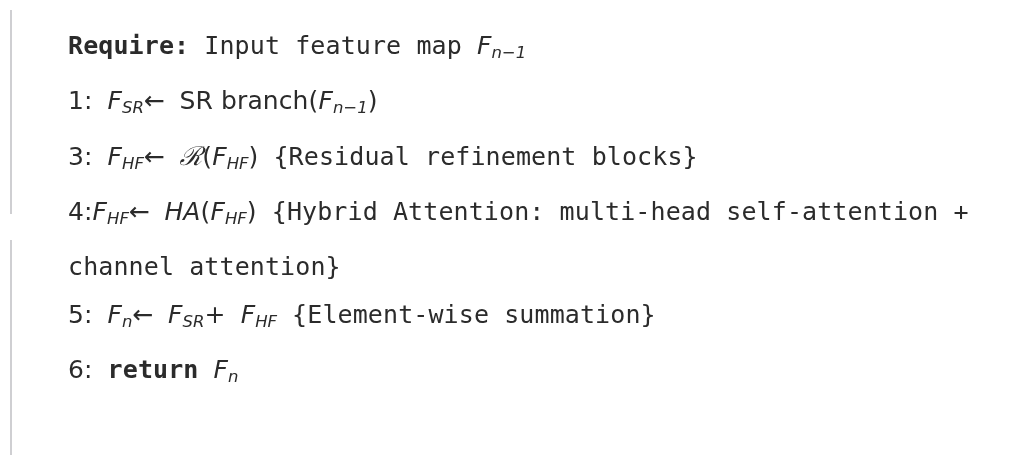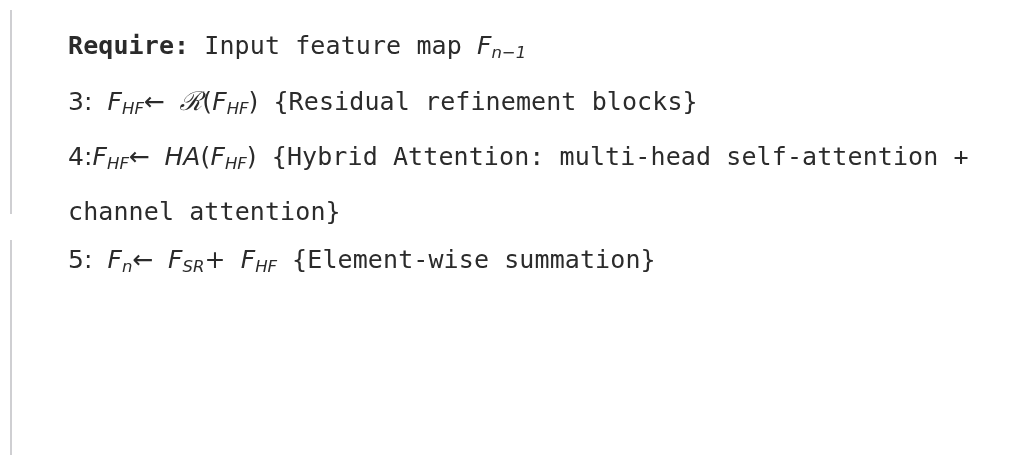--- a/index.html
+++ b/index.html
@@ -110,23 +110,25 @@
 
 <div id="algorithm-block">
 
   <div class="rule top"></div>
   <div class="rule bottom"></div>
 
   <div class="lines">
 
     <div class="alg-line"><span class="kw">Require:</span><span class="sp"> </span><span class="mono">Input feature map</span><span class="sp"> </span><span class="var"><span>F</span><sub>n−1</sub></span></div>
 
+    <div class="alg-line"><span class="num">1</span><span class="num">:</span><span class="sp"> </span><span class="var"><span>F</span><sub>SR</sub></span><span class="arrow">←</span><span class="sp"> </span><span class="sans">SR branch</span><span class="paren">(</span><span class="var"><span>F</span><sub>n−1</sub></span><span class="paren">)</span></div>
 
 
     <div class="alg-line"><span class="num">3</span><span class="num">:</span><span class="sp"> </span><span class="var"><span>F</span><sub>HF</sub></span><span class="arrow">←</span><span class="sp"> </span><span class="cal">ℛ</span><span class="paren">(</span><span class="var"><span>F</span><sub>HF</sub></span><span class="paren">)</span><span class="sp"> </span><span class="mono">{Residual refinement blocks}</span></div>
 
     <div class="alg-line"><span class="num">4</span><span class="num">:</span><span class="var"><span>F</span><sub>HF</sub></span><span class="arrow">←</span><span class="sp"> </span><span class="var">HA</span><span class="paren">(</span><span class="var"><span>F</span><sub>HF</sub></span><span class="paren">)</span><span class="sp">&nbsp;</span><span class="mono">{Hybrid Attention: multi-head self-attention + channel attention}</span></div>
 
     <div class="alg-line"><span class="num">5</span><span class="num">:</span><span class="sp"> </span><span class="var"><span>F</span><sub>n</sub></span><span class="arrow">←</span><span class="sp"> </span><span class="var"><span>F</span><sub>SR</sub></span><span class="op">+</span><span class="sp"> </span><span class="var"><span>F</span><sub>HF</sub></span><span class="sp"> </span><span class="mono">{Element-wise summation}</span></div>
 
+    <div class="alg-line"><span class="num">6</span><span class="num">:</span><span class="sp"> </span><span class="kw">return</span><span class="sp"> </span><span class="var"><span>F</span><sub>n</sub></span></div>
 
   </div>
 </div>
 
 </body></html>

